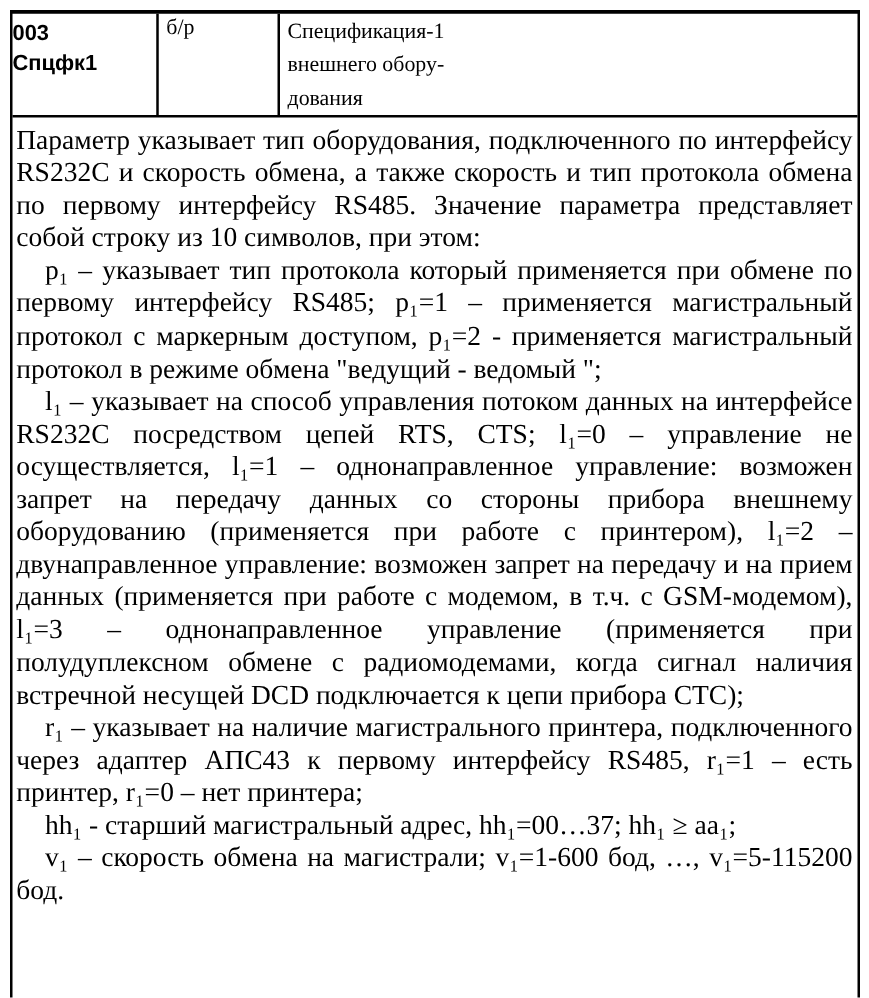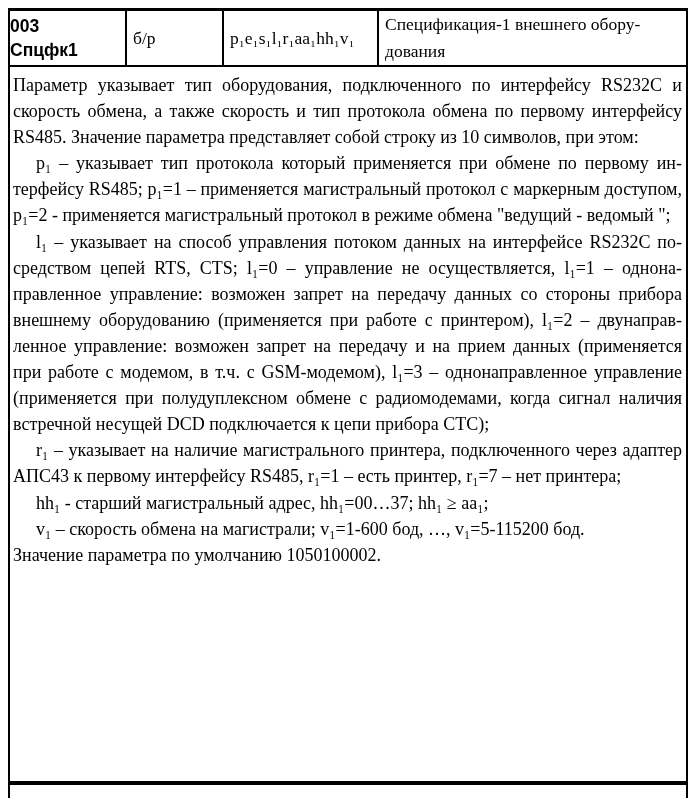--- a/index.html
+++ b/index.html
@@ -42,41 +42,40 @@
   }
   .hcell.c1 {
     font-family: "Liberation Sans", "DejaVu Sans", sans-serif;
     font-weight: bold;
     font-size: 17.5px;
     line-height: 24px;
     padding: 3px 2px 0 0;
   }
   .hcell.c2, .hcell.c3 {
     display: flex;
-    align-items: center;
     font-size: 17.5px;
     padding-left: 6px;
   }
   .hcell.c4 {
     font-size: 17.5px;
     line-height: 27px;
     padding: 0 4px 0 6px;
   }
   
   .body-cell {
     box-sizing: border-box;
     height: 718px;
     overflow: hidden;
     border-bottom: 4px solid #000;
     padding: 5px 4px 0 3px;
   }
   .para {
     margin: 0;
     text-align: justify;
-    font-size: 18px;
+    font-size: 22px;
     line-height: 26.1px;
     hyphens: manual;
     -webkit-hyphens: manual;
   }
   .para.indent {
     text-indent: 23px;
   }
   
   .footer-row {
     height: 15px;
@@ -88,33 +87,29 @@
 <div class="doc">
 
   <div class="header-row">
     <div class="hcell c1">
       <div>003</div>
       <div>Спцфк1</div>
     </div>
     <div class="hcell c2">
       <span>б/р</span>
     </div>
-    <div class="hcell c3">
-      <span>p₁e₁s₁l₁r₁aa₁hh₁v₁</span>
-    </div>
     <div class="hcell c4">
       <span>Спецификация-1 внешнего обору­дования</span>
     </div>
   </div>
 
   <div class="body-cell">
     <p class="para">Параметр указывает тип оборудования, подключенного по интерфейсу RS232C и скорость обмена, а также скорость и тип протокола обмена по первому интерфейсу RS485. Значение параметра представляет собой строку из 10 символов, при этом:</p>
     <p class="para indent">p₁ – указывает тип протокола который применяется при обмене по первому ин­терфейсу RS485; p₁=1 – применяется магистральный протокол с маркерным досту­пом, p₁=2 - применяется магистральный протокол в режиме обмена "ведущий - ве­домый ";</p>
     <p class="para indent">l₁ – указывает на способ управления потоком данных на интерфейсе RS232C по­средством цепей RTS, CTS; l₁=0 – управление не осуществляется, l₁=1 – однона­правленное управление: возможен запрет на передачу данных со стороны прибора внешнему оборудованию (применяется при работе с принтером), l₁=2 – двунаправ­ленное управление: возможен запрет на передачу и на прием данных (применяется при работе с модемом, в т.ч. с GSM-модемом), l₁=3 – однонаправленное управле­ние (применяется при полудуплексном обмене с радиомодемами, когда сигнал на­личия встречной несущей DCD подключается к цепи прибора СТС);</p>
-    <p class="para indent">r₁ – указывает на наличие магистрального принтера, подключенного через адап­тер АПС43 к первому интерфейсу RS485, r₁=1 – есть принтер, r₁=7 – нет принтера;</p>
+    <p class="para indent">r₁ – указывает на наличие магистрального принтера, подключенного через адап­тер АПС43 к первому интерфейсу RS485, r₁=1 – есть принтер, r₁=0 – нет принтера;</p>
     <p class="para indent">hh₁ - старший магистральный адрес, hh₁=00…37; hh₁ ≥ aa₁;</p>
     <p class="para indent">v₁ – скорость обмена на магистрали; v₁=1-600 бод, …, v₁=5-115200 бод.</p>
-    <p class="para">Значение параметра по умолчанию 1050100002.</p>
   </div>
 
   <div class="footer-row"></div>
 
 </div>
 
 </body></html>

